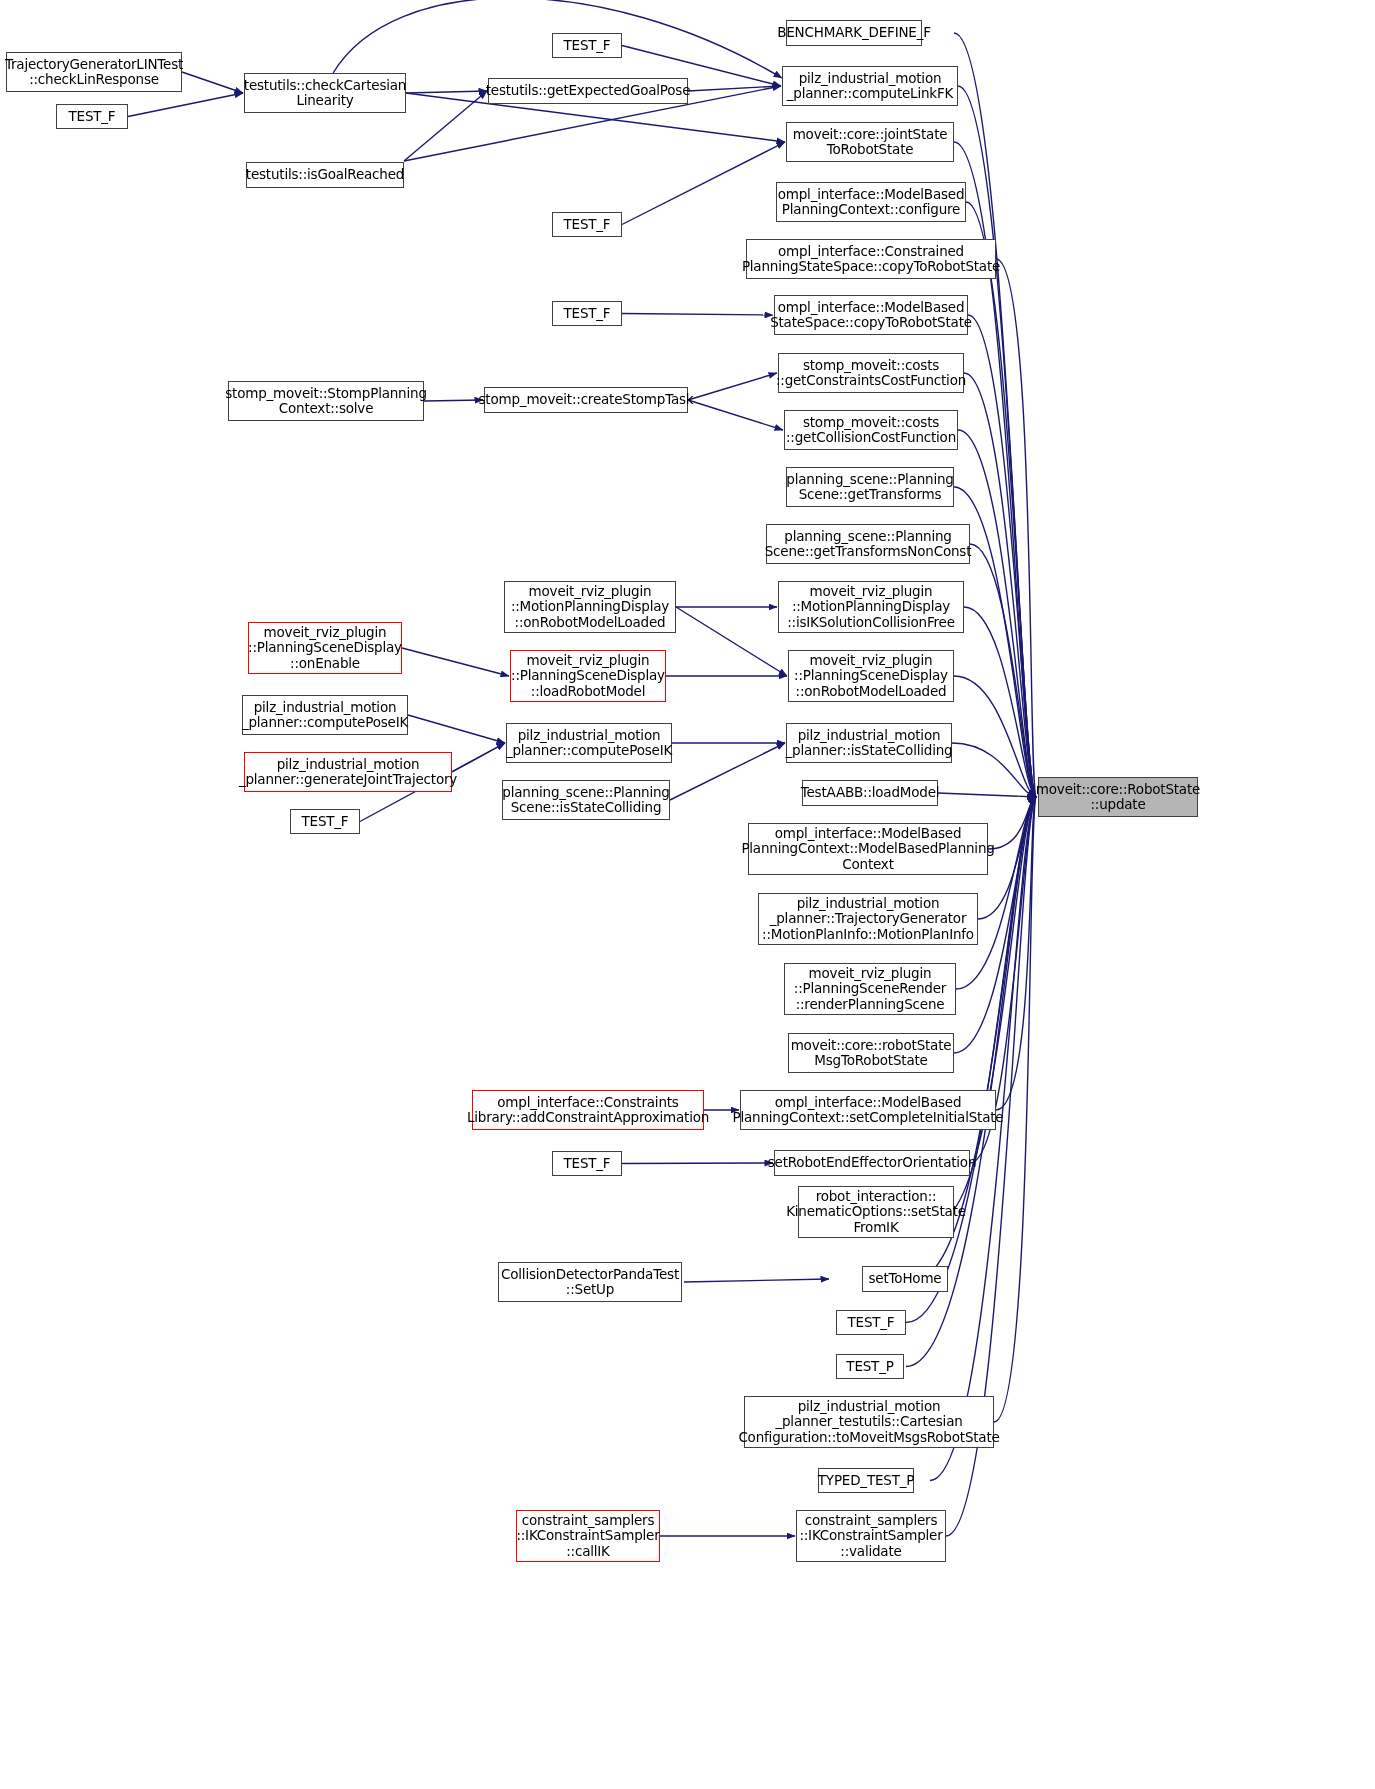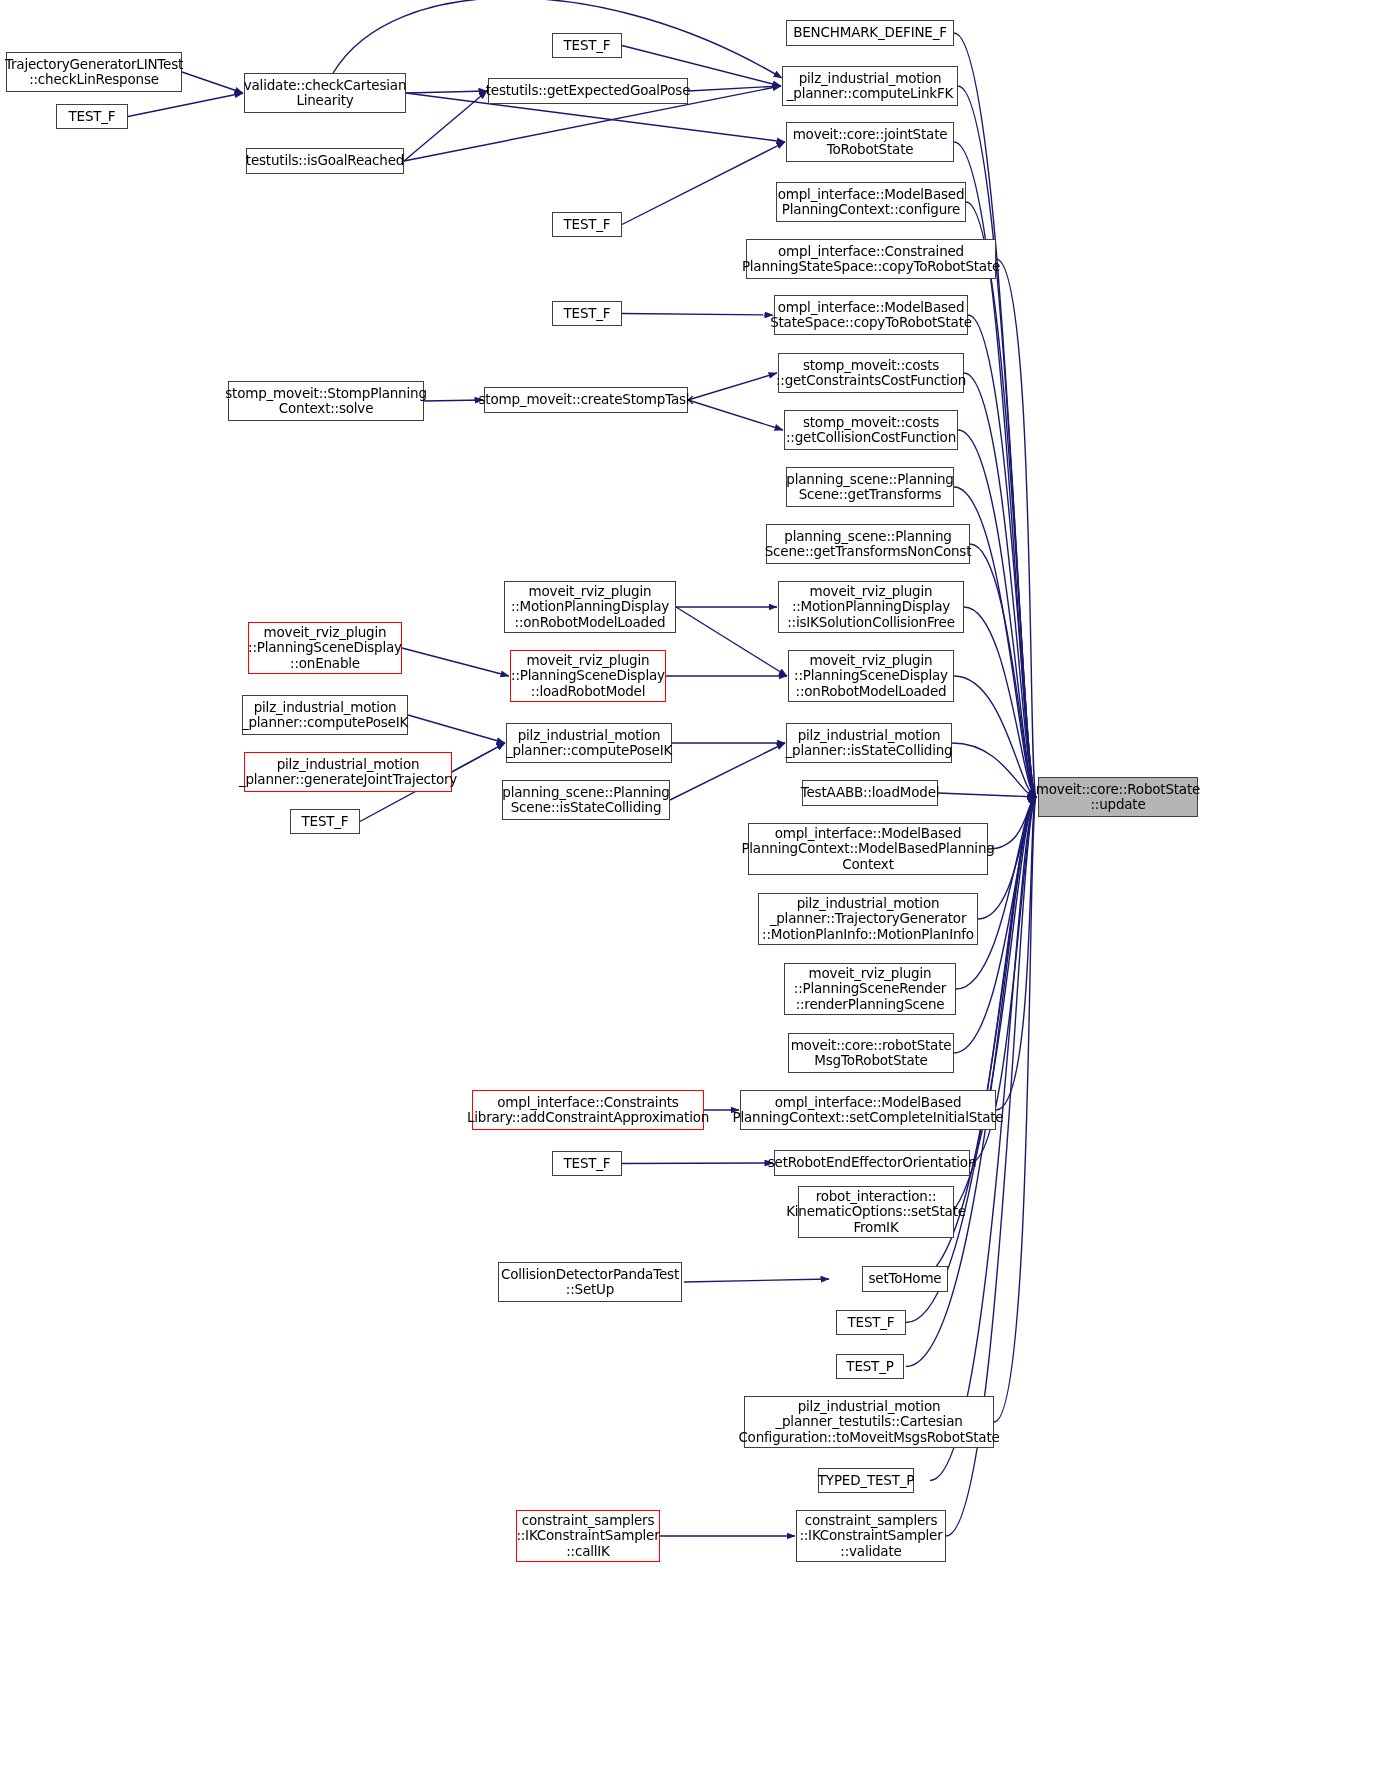--- a/index.html
+++ b/index.html
@@ -87,26 +87,26 @@
         <path d="M 906 1366.5 C 986.6 1366.5, 1010 808.39, 1036 797" stroke="#191970" stroke-width="1.4" fill="none" marker-end="url(#arrow)"></path>
         <path d="M 994 1422 C 1034 1422, 1027.6 809.5, 1036 797" stroke="#191970" stroke-width="1.4" fill="none" marker-end="url(#arrow)"></path>
         <path d="M 930 1480.5 C 995.72 1480.5, 1014.8 810.67, 1036 797" stroke="#191970" stroke-width="1.4" fill="none" marker-end="url(#arrow)"></path>
         <path d="M 946 1536 C 1001.8 1536, 1018 811.78, 1036 797" stroke="#191970" stroke-width="1.4" fill="none" marker-end="url(#arrow)"></path>
       </g>
   </svg>
   <div id="node-layer">
       <div class="node" style="left: 6px; top: 52px; width: 176px; height: 40px;">TrajectoryGeneratorLINTest
 ::checkLinResponse</div>
       <div class="node" style="left: 56px; top: 104px; width: 72px; height: 25px;">TEST_F</div>
-      <div class="node" style="left: 244px; top: 73px; width: 162px; height: 40px;">validate::checkCartesian
+      <div class="node" style="left: 244px; top: 73px; width: 162px; height: 40px;">testutils::checkCartesian
 Linearity</div>
-      <div class="node" style="left: 246px; top: 148px; width: 158px; height: 26px;">testutils::isGoalReached</div>
+      <div class="node" style="left: 246px; top: 162px; width: 158px; height: 26px;">testutils::isGoalReached</div>
       <div class="node" style="left: 552px; top: 33px; width: 70px; height: 25px;">TEST_F</div>
       <div class="node" style="left: 488px; top: 78px; width: 200px; height: 26px; text-align: right;">testutils::getExpectedGoalPose</div>
-      <div class="node" style="left: 786px; top: 20px; width: 168px; height: 26px;">BENCHMARK_DEFINE_F</div>
+      <div class="node" style="left: 786px; top: 20px; width: 136px; height: 26px;">BENCHMARK_DEFINE_F</div>
       <div class="node" style="left: 782px; top: 66px; width: 176px; height: 40px;">pilz_industrial_motion
 _planner::computeLinkFK</div>
       <div class="node" style="left: 786px; top: 122px; width: 168px; height: 40px;">moveit::core::jointState
 ToRobotState</div>
       <div class="node" style="left: 552px; top: 212px; width: 70px; height: 25px;">TEST_F</div>
       <div class="node" style="left: 776px; top: 182px; width: 190px; height: 40px;">ompl_interface::ModelBased
 PlanningContext::configure</div>
       <div class="node" style="left: 746px; top: 239px; width: 250px; height: 40px;">ompl_interface::Constrained
 PlanningStateSpace::copyToRobotState</div>
       <div class="node" style="left: 552px; top: 301px; width: 70px; height: 25px;">TEST_F</div>

